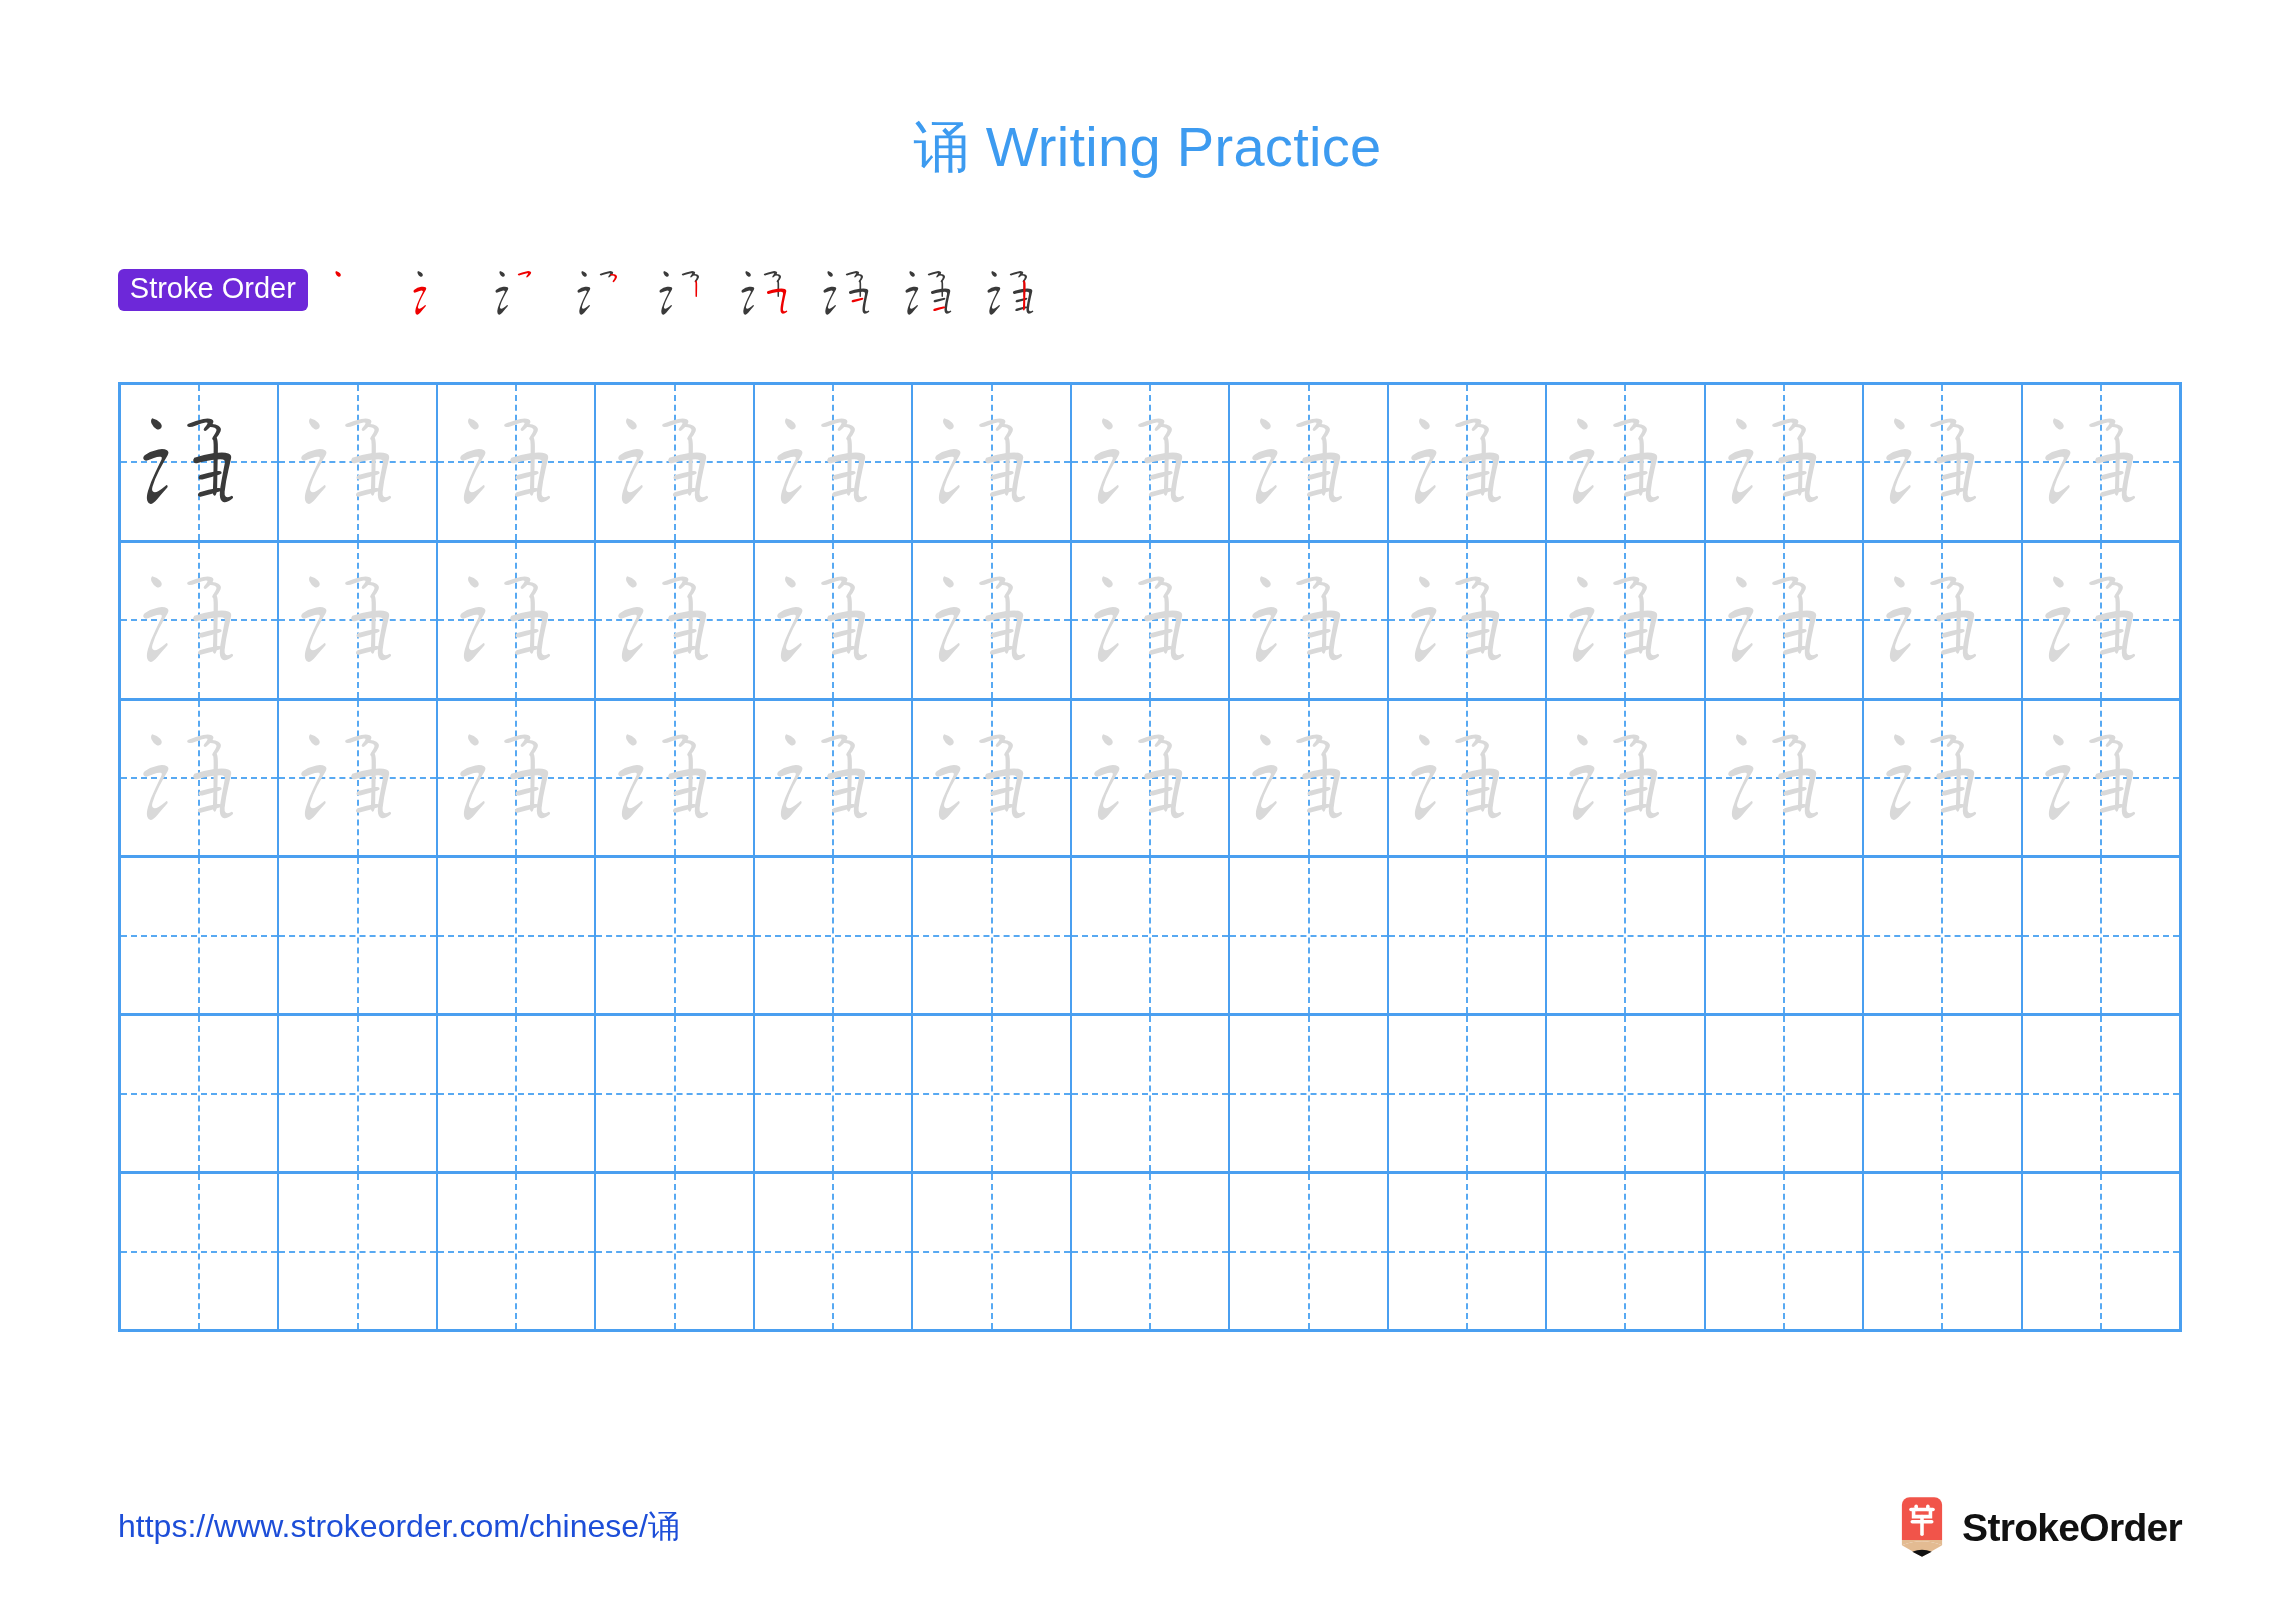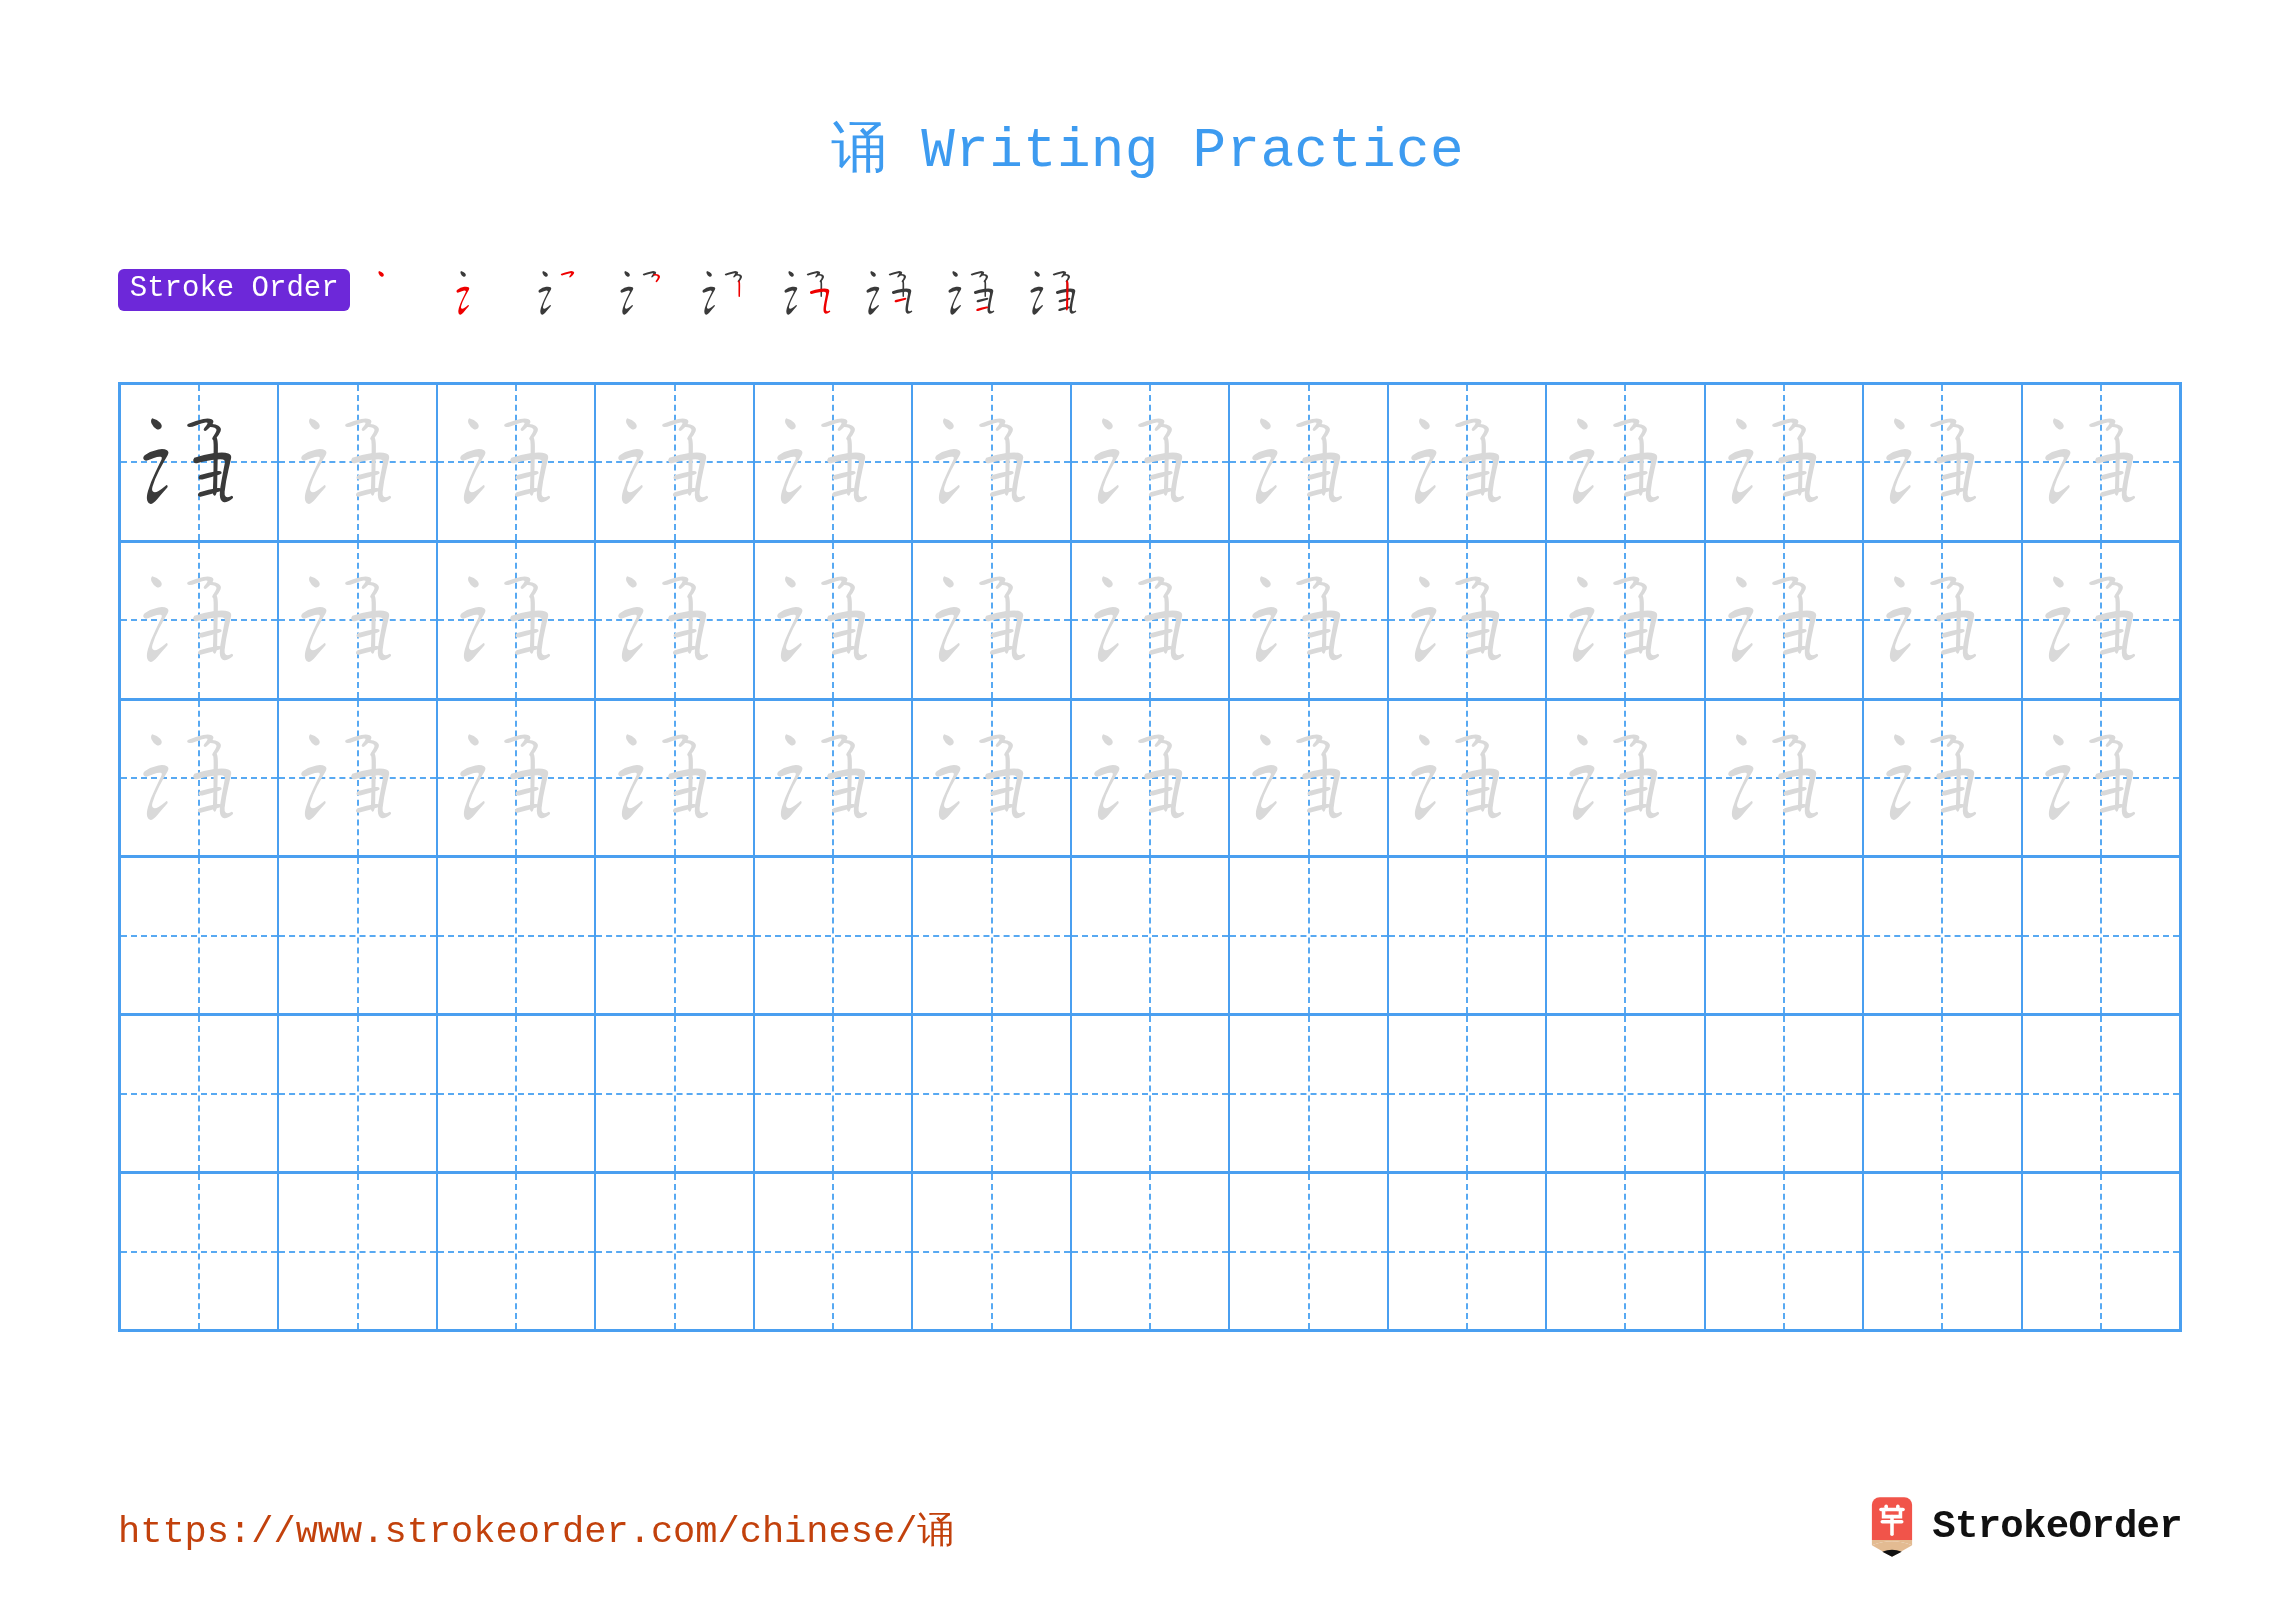--- a/index.html
+++ b/index.html
@@ -2,21 +2,21 @@
 <html style="font-size:10.5px"><head>
 <meta charset="utf-8">
 <style>
   * { margin:0; padding:0; box-sizing:border-box; }
   html,body {
     width:2295px; height:1622px;
     background:#ffffff;
     font-family:"Liberation Sans","DejaVu Sans",sans-serif;
     overflow:hidden;
   }
-  .page { position:relative; width:2295px; height:1308px; background:#fff;font-family:Liberation Mono, monospace; }
+  .page { position:relative; width:2295px; height:1308px; background:#fff; }
 
   
   .title {
     position:absolute; left:0; top:110px; width:2295px;
     text-align:center;
     font-size:56px; font-weight:400; letter-spacing:0.3px;
     color:#3d9bf0;
     white-space:nowrap;
   }
 
@@ -70,21 +70,21 @@
     transform:translateY(-1px);
   }
   .gcell svg {
     position:absolute; left:0; top:0; width:100%; height:100%;
     z-index:2;
   }
 
   
   .footer-url {
     position:absolute; left:118px; top:1505px;
-    font-size:37px; color:#c2410c; white-space:nowrap;
+    font-size:32px; color:#1d4ed8; white-space:nowrap;
   }
   .brand {
     position:absolute; right:113px; top:1497px;
     display:flex; align-items:center; gap:16px;
   }
   .brand-mark { width:48px; height:60px; display:block; }
   .brand-text {
     font-size:39px; font-weight:bold; color:#111111;
     letter-spacing:-0.7px; line-height:1; white-space:nowrap;
   }

